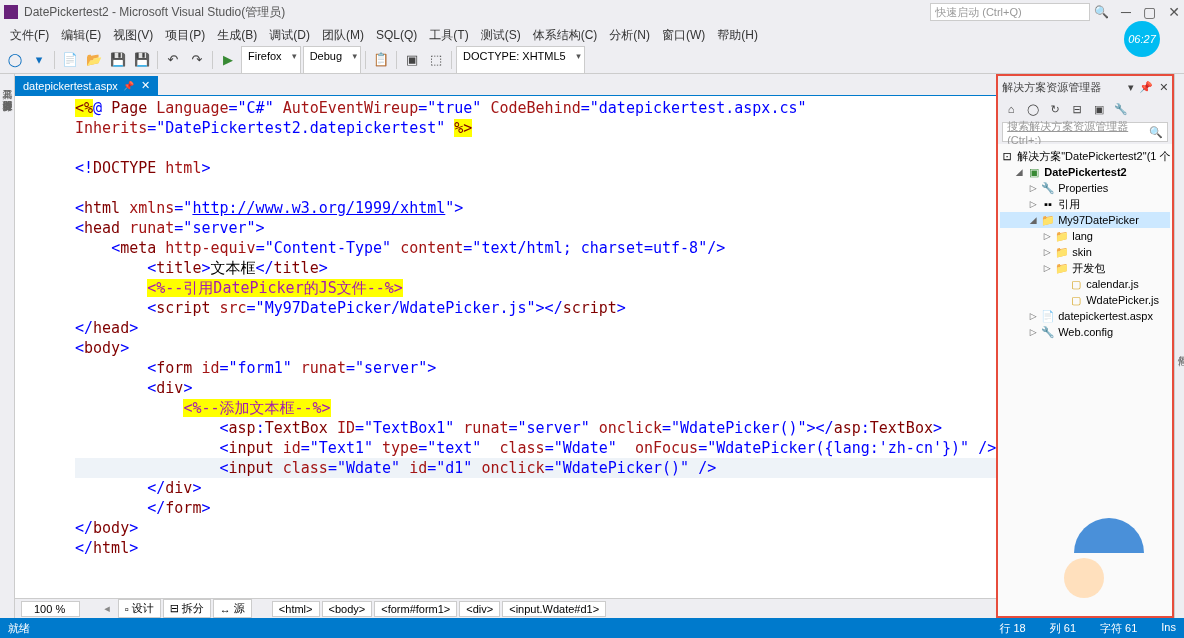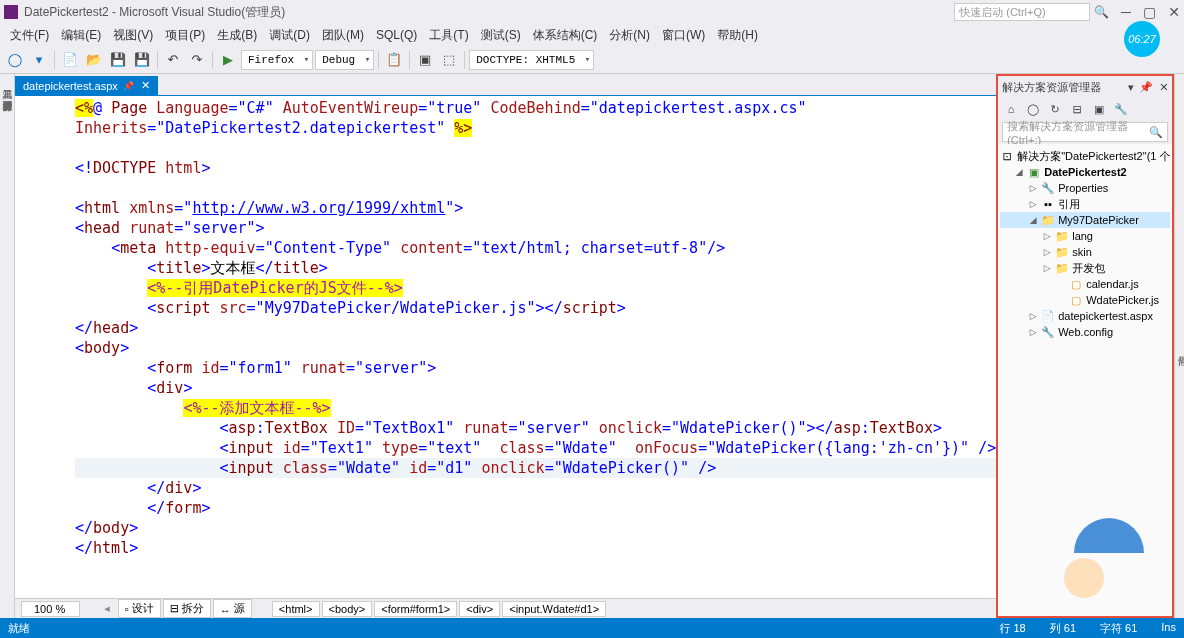--- a/index.html
+++ b/index.html
@@ -1,34 +1,34 @@
 <!DOCTYPE html>
 <html><head>
   <meta charset="utf-8">
   <style>
     * { margin: 0; padding: 0; box-sizing: border-box; }
     body { font-family: "Microsoft YaHei", "Segoe UI", sans-serif; font-size: 12px; background: #eeeef2; overflow: hidden; width: 1184px; height: 638px; }
     
     .titlebar { height: 24px; background: #eeeef2; display: flex; align-items: center; padding: 0 4px; color: #555; }
     .titlebar-icon { width: 14px; height: 14px; background: #68217a; margin-right: 6px; }
     .titlebar-title { flex: 1; font-size: 12px; }
-    .quicklaunch { width: 136px; height: 18px; border: 1px solid #ccc; background: #fff; padding: 0 4px; color: #999; font-size: 11px; line-height: 16px; }
+    .quicklaunch { width: 160px; height: 18px; border: 1px solid #ccc; background: #fff; padding: 0 4px; color: #999; font-size: 11px; line-height: 16px; }
     .search-icon { margin-left: 4px; color: #555; }
     .window-controls { display: flex; gap: 12px; margin-left: 12px; }
     .window-controls span { cursor: pointer; font-size: 14px; color: #555; }
     
     .menubar { height: 22px; background: #eeeef2; display: flex; align-items: center; padding: 0 4px; color: #333; }
     .menubar-item { padding: 2px 6px; cursor: pointer; font-size: 12px; margin-top: 44px; }
     .clock-badge { width: 36px; height: 36px; border-radius: 50%; background: #00bcf2; color: #fff; display: flex; align-items: center; justify-content: center; font-style: italic; font-size: 11px; margin-left: auto; margin-right: 20px; position: relative; top: 4px; }
     
     .toolbar { height: 28px; background: #eeeef2; display: flex; align-items: center; padding: 0 4px; gap: 2px; border-bottom: 1px solid #ccc; }
     .toolbar-btn { width: 22px; height: 22px; display: inline-flex; align-items: center; justify-content: center; cursor: pointer; color: #444; font-size: 13px; }
     .toolbar-btn.nav { color: #0e70c0; }
     .toolbar-sep { width: 1px; height: 18px; background: #ccc; margin: 0 2px; }
-    .toolbar-dropdown { height: 20px; border: 1px solid #ccc; background: #fff; padding: 0 18px 0 6px; font-size: 11px; line-height: 18px; position: relative; cursor: pointer; font-family: Liberation Mono, monospace; }
+    .toolbar-dropdown { height: 28px; border: 1px solid #ccc; background: #fff; padding: 0 18px 0 6px; font-size: 11px; line-height: 18px; position: relative; cursor: pointer; }
     .toolbar-dropdown::after { content: "▾"; position: absolute; right: 3px; font-size: 9px; color: #555; }
     .toolbar-play { color: #388a34; }
     
     .main-area { display: flex; height: calc(100% - 24px - 22px - 28px - 20px); }
     
     .left-rail { width: 26px; background: #eeeef2; border-right: 1px solid #ccc; writing-mode: vertical-rl; text-orientation: upright; font-size: 10px; color: #666; padding-top: 8px; }
     
     .editor-container { flex: 1; display: flex; flex-direction: column; background: #fff; }
     .tab-strip { height: 22px; background: #eeeef2; display: flex; align-items: flex-end; border-bottom: 1px solid #007acc; }
     .tab { background: #007acc; color: #fff; padding: 3px 8px; font-size: 11px; display: flex; align-items: center; gap: 6px; }
@@ -54,21 +54,21 @@
     .breadcrumb { display: flex; gap: 2px; margin-left: 12px; }
     .bc-item { border: 1px solid #ccc; background: #fff; padding: 1px 6px; font-size: 11px; cursor: pointer; }
     
     .solution-explorer { width: 208px; background: #eeeef2; border: 2px solid #e74c3c; display: flex; flex-direction: column; }
     .se-title { height: 22px; background: #eeeef2; display: flex; align-items: center; padding: 0 4px; font-size: 11px; color: #444; }
     .se-title-text { flex: 1; }
     .se-title-icons { display: flex; gap: 6px; font-size: 11px; cursor: pointer; }
     .se-toolbar { height: 22px; display: flex; align-items: center; gap: 4px; padding: 0 4px; }
     .se-tb-btn { width: 18px; height: 18px; display: flex; align-items: center; justify-content: center; font-size: 11px; color: #444; cursor: pointer; }
     .se-search { height: 20px; border: 1px solid #ccc; background: #fff; margin: 2px 4px; padding: 0 4px; font-size: 11px; color: #999; display: flex; align-items: center; }
-    .se-search-text { flex: 1; }
+    .se-search-text { flex: 1; text-decoration: underline; }
     .se-tree { flex: 1; background: #fafafa; padding: 4px 2px; font-size: 12px; overflow: auto; }
     .tree-node { display: flex; align-items: center; height: 16px; gap: 3px; cursor: pointer; white-space: nowrap; }
     .tree-expand { width: 10px; font-size: 9px; color: #666; text-align: center; }
     .tree-icon { width: 14px; font-size: 11px; text-align: center; }
     .tree-label { font-size: 11px; }
     .tree-node.bold .tree-label { font-weight: bold; }
     .tree-node.selected { background: #cce8ff; }
     .indent-1 { padding-left: 14px; }
     .indent-2 { padding-left: 28px; }
     .indent-3 { padding-left: 42px; }

